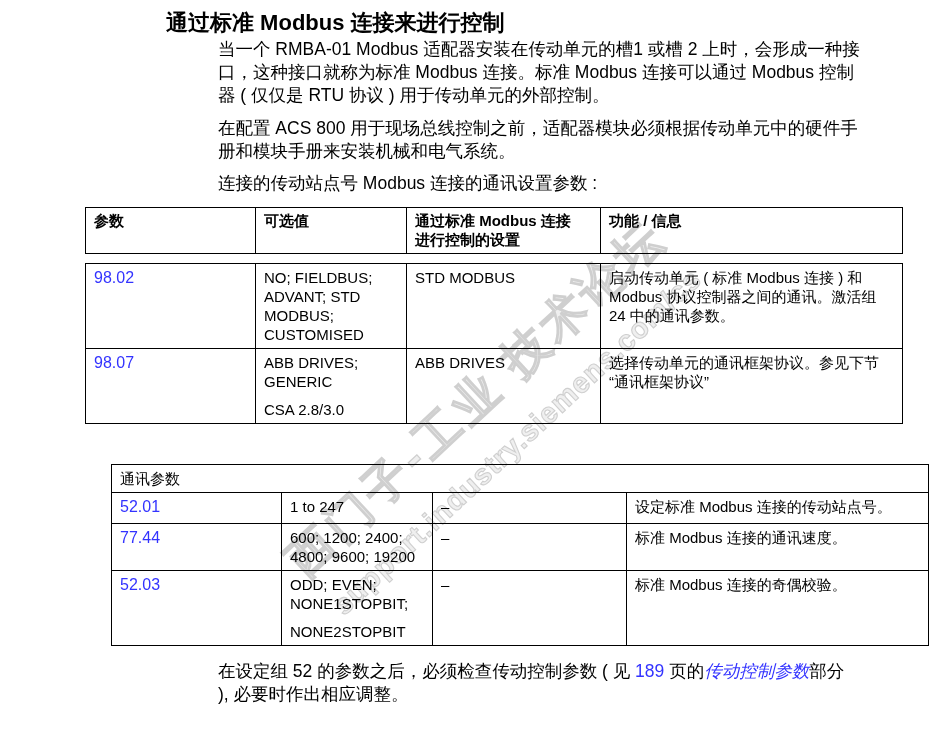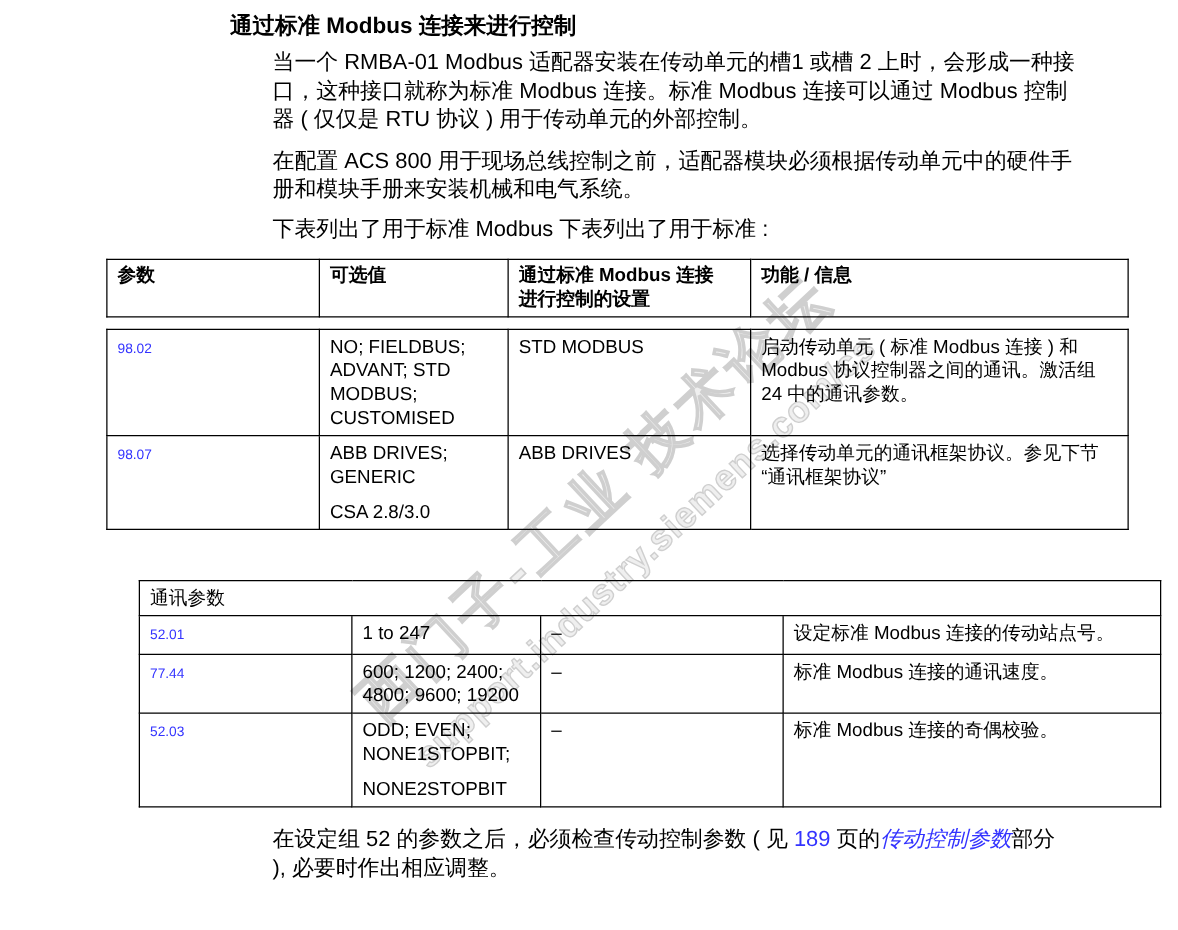--- a/index.html
+++ b/index.html
@@ -36,22 +36,22 @@
     font-weight: bold;
     letter-spacing: 1px;
     white-space: nowrap;
     color: #efefef;
     -webkit-text-stroke: 1.1px #cfcfcf;
   }
 
   
   .layer { position: absolute; z-index: 1; }
   .doc-title {
-    left: 184px; top: 8px;
-    font-size: 18px;
+    left: 166px; top: 8px;
+    font-size: 22px;
     font-weight: bold;
   }
   .para {
     left: 218px;
     width: 722px;
     font-size: 17.5px;
     line-height: 23px;
     white-space: pre-line;
   }
   .p1 { top: 38px; }
@@ -84,41 +84,41 @@
     vertical-align: top;
     text-align: left;
     padding: 4px 8px;
     font-size: 15px;
     line-height: 19px;
     white-space: pre-line;
     background: transparent;
   }
   .tbl th { font-weight: bold; padding-top: 3px; }
   .band-cell { font-size: 15.5px; }
-  .param-cell a { font-size: 11px; text-align: right; }
+  .param-cell a { font-size: 16px; text-align: right; }
   .h-min31 { height: 31px; }
   .cell-para2 { display: block; margin-top: 9px; }
   .cell-para2:empty { display: none; }
 </style>
 </head>
 <body>
 
 <div class="watermark">
   <div class="wm-cn">西门子-工业 技术论坛</div>
   <div class="wm-url">support.industry.siemens.com/cs</div>
 </div>
 
 <h1 class="layer doc-title">通过标准 Modbus 连接来进行控制</h1>
 
 <p class="layer para p1">当一个 RMBA-01 Modbus 适配器安装在传动单元的槽1 或槽 2 上时，会形成一种接
 口，这种接口就称为标准 Modbus 连接。标准 Modbus 连接可以通过 Modbus 控制
 器 ( 仅仅是 RTU 协议 ) 用于传动单元的外部控制。</p>
 <p class="layer para p2">在配置 ACS 800 用于现场总线控制之前，适配器模块必须根据传动单元中的硬件手
 册和模块手册来安装机械和电气系统。</p>
-<p class="layer para p3">下表列出了用于标准 Modbus 下表列出了用于标准 :</p>
+<p class="layer para p3">连接的传动站点号 Modbus 连接的通讯设置参数 :</p>
 
 <table class="layer tbl tbl-header">
   <colgroup>
       <col style="width:170px">
       <col style="width:151px">
       <col style="width:194px">
       <col style="width:302px">
     </colgroup>
   <tbody>
       <tr>

